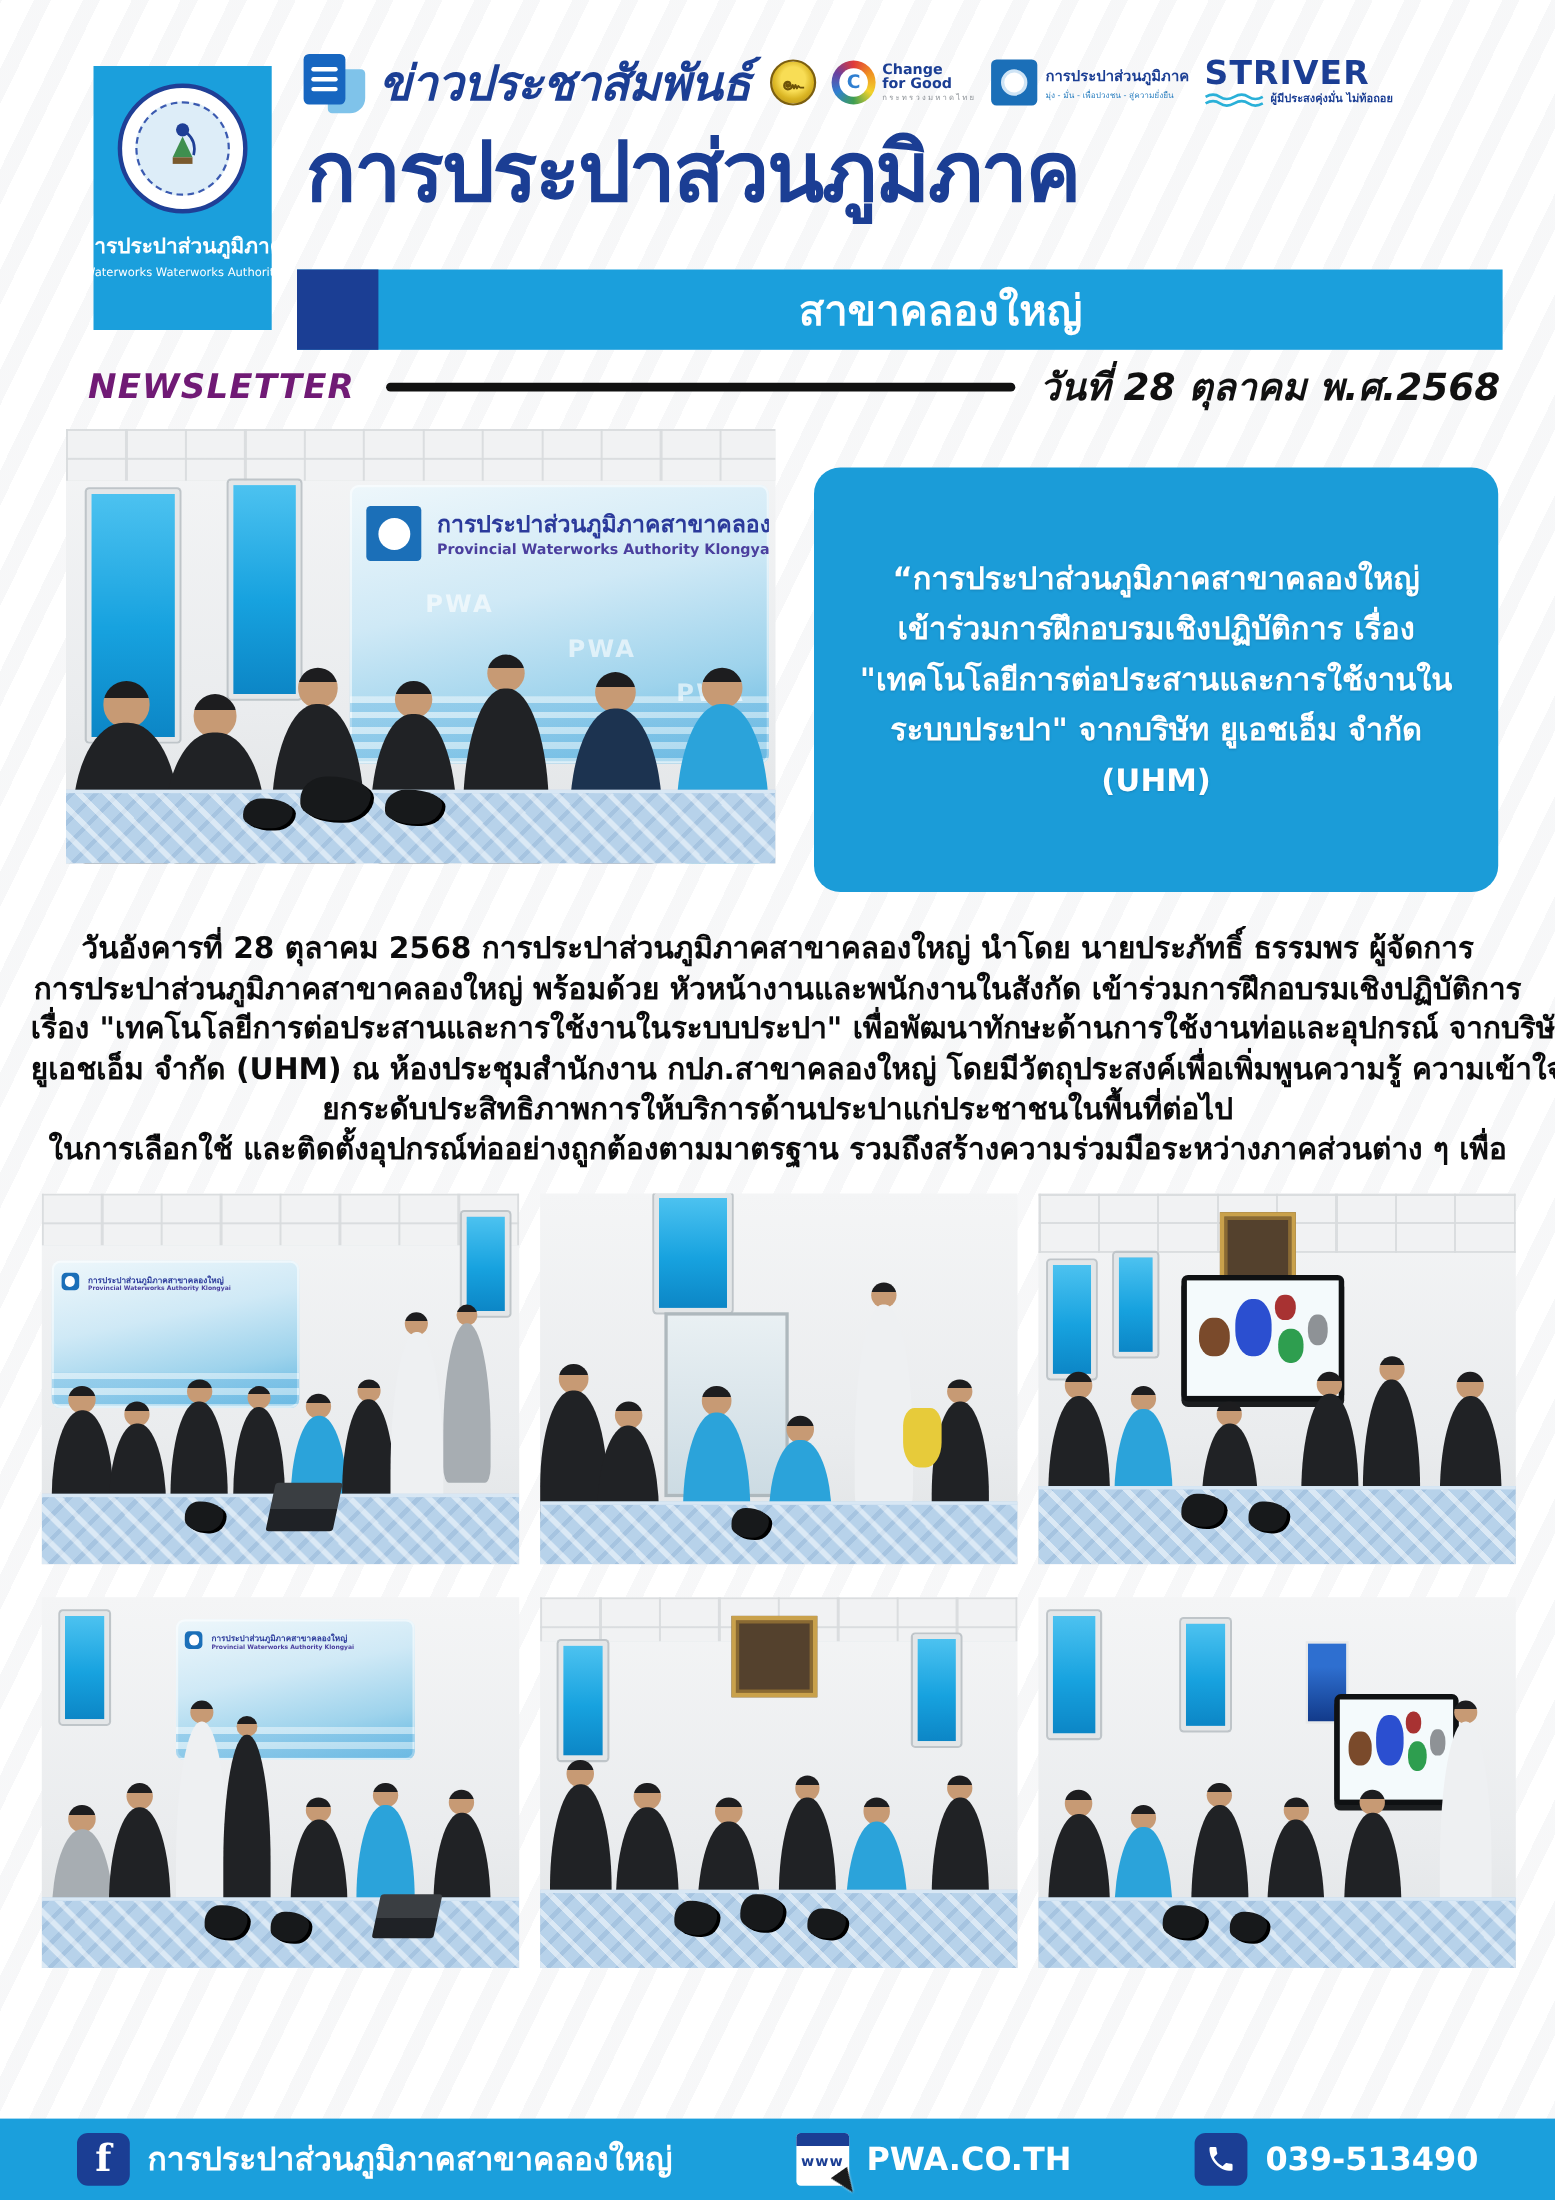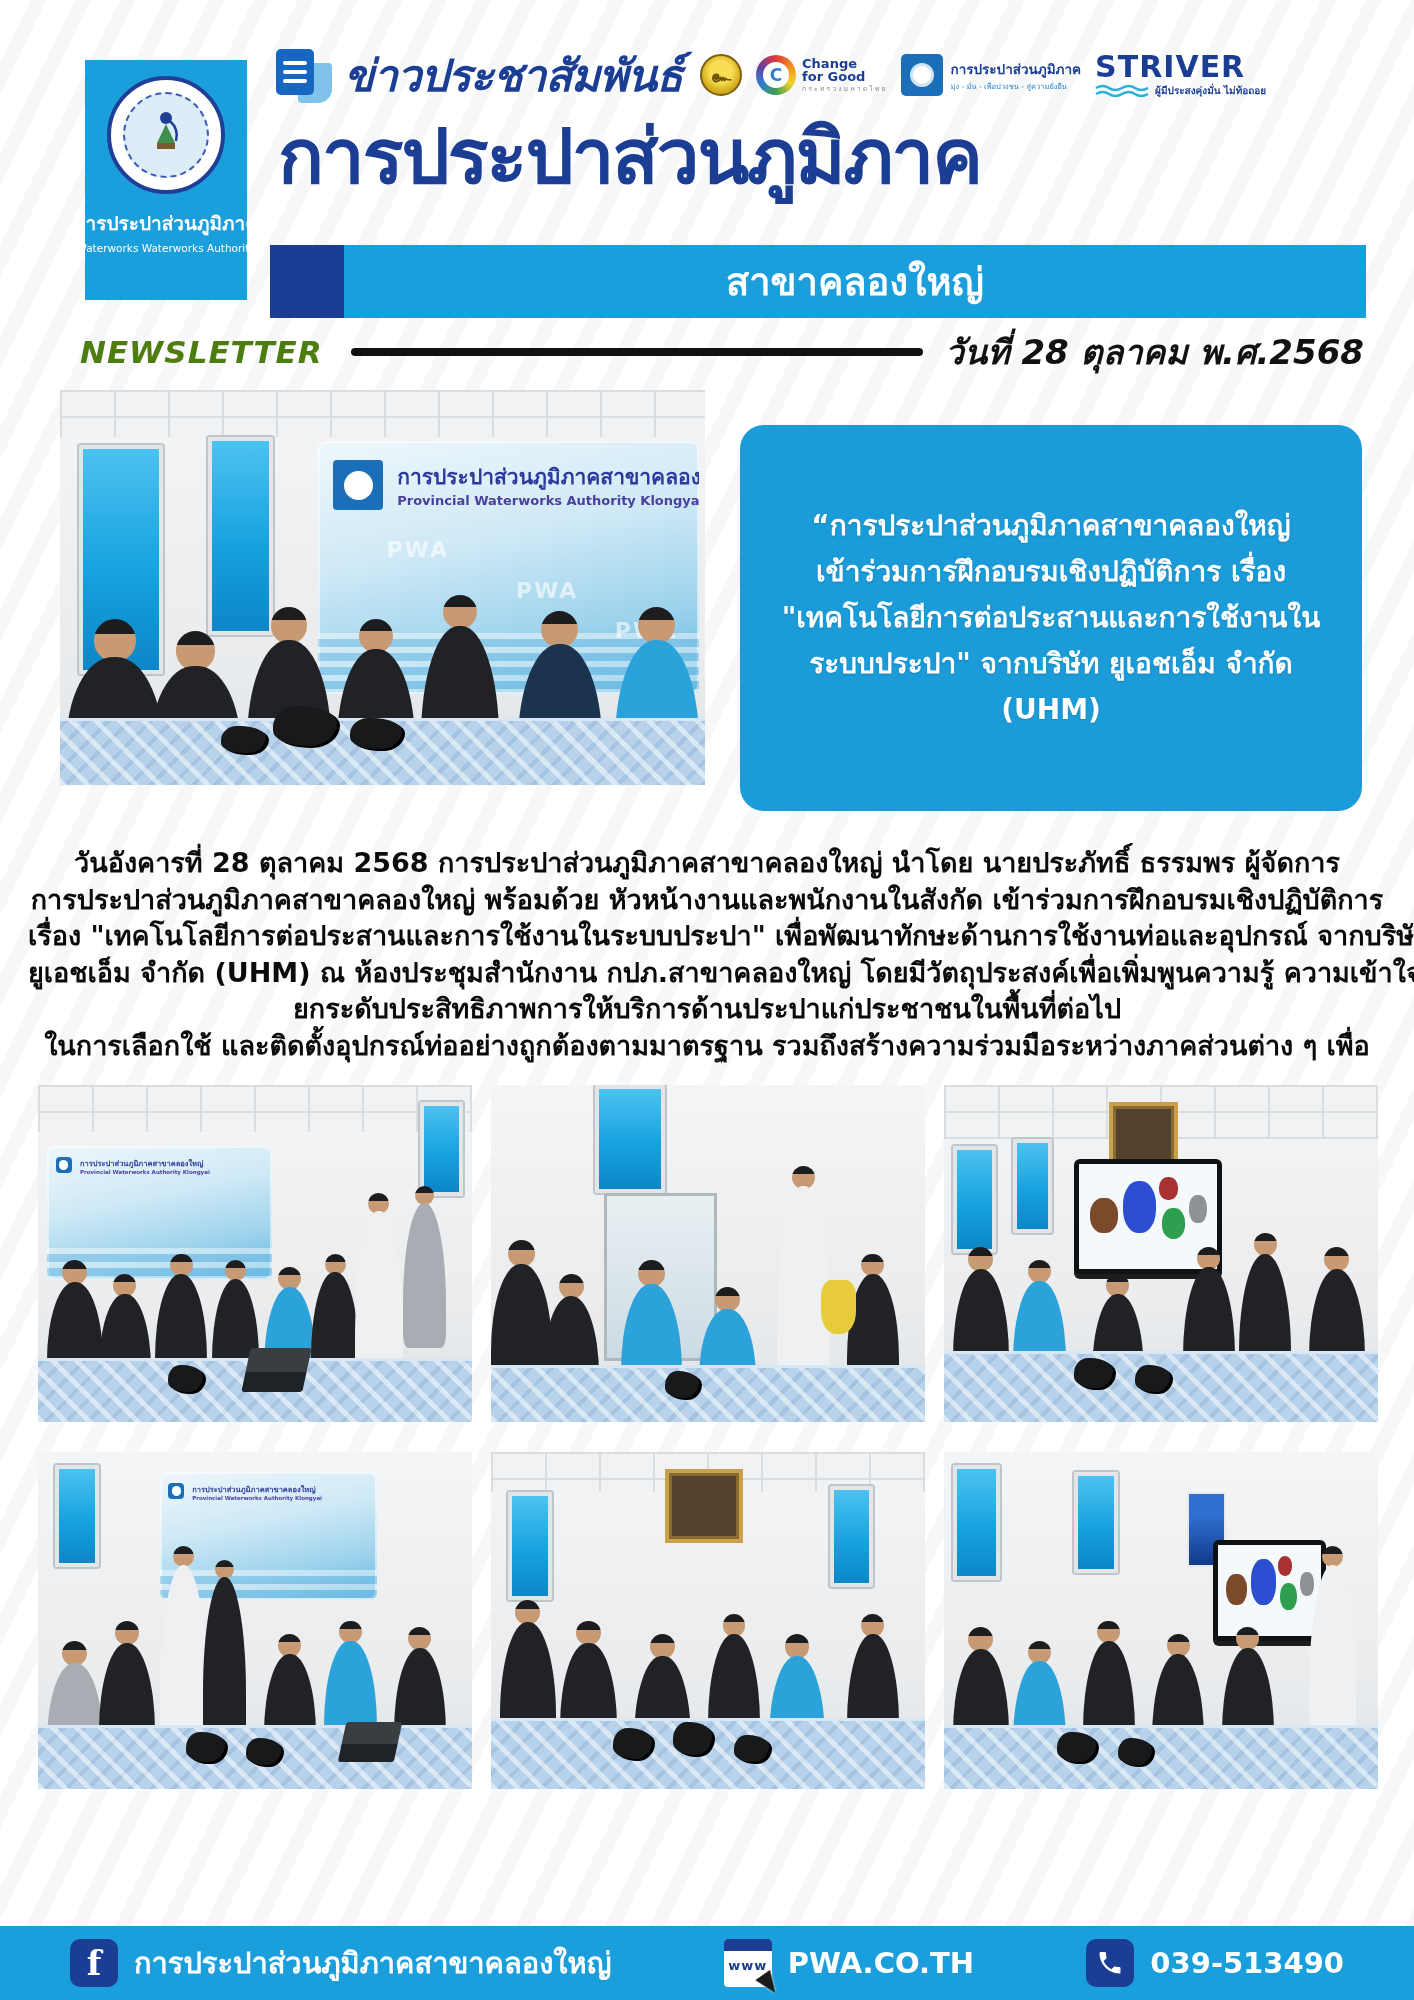--- a/index.html
+++ b/index.html
@@ -53,21 +53,21 @@
 
   .org-title { left:278px; top:96px; width:1086px; color:#1b3e94; font-size:76px; font-weight:800;
     letter-spacing:-2px; white-space:nowrap; z-index:2; }
 
   .branch-bar { left:270px; top:245px; width:1096px; height:73px; background:#1b9fdc; display:flex; align-items:center; z-index:2; }
   .branch-notch { width:74px; height:100%; background:#1b3e94; flex:0 0 auto; }
   .branch-label { flex:1; text-align:center; color:#fff; font-size:38px; font-weight:800; }
 
   
   .nl-row { left:80px; top:326px; width:1284px; height:52px; display:flex; align-items:center; z-index:2; }
-  .nl-label { color:#4d7c0f; font-size:31px; font-weight:800; font-style:italic; letter-spacing:1px; }
+  .nl-label { color:#701a75; font-size:31px; font-weight:800; font-style:italic; letter-spacing:1px; }
   .nl-line { flex:1; height:8px; background:#111; margin:0 22px 0 28px; border-radius:4px; }
   .nl-date { color:#111; font-size:34px; font-weight:700; font-style:italic; white-space:nowrap; }
 
   
   .photo { position:relative; overflow:hidden;
     background:linear-gradient(180deg,#f4f5f6 0%,#eaecee 65%,#e0e3e5 100%); }
   .photo-main { left:60px; top:390px; width:645px; height:395px; z-index:2; }
   .hl-box { left:740px; top:425px; width:622px; height:386px; background:#1b9cd8; border-radius:24px;
     display:flex; flex-direction:column; justify-content:center; padding:30px 34px; z-index:2; }
   .hl-box div { color:#fff; font-size:28px; font-weight:800; text-align:center; line-height:46px;

